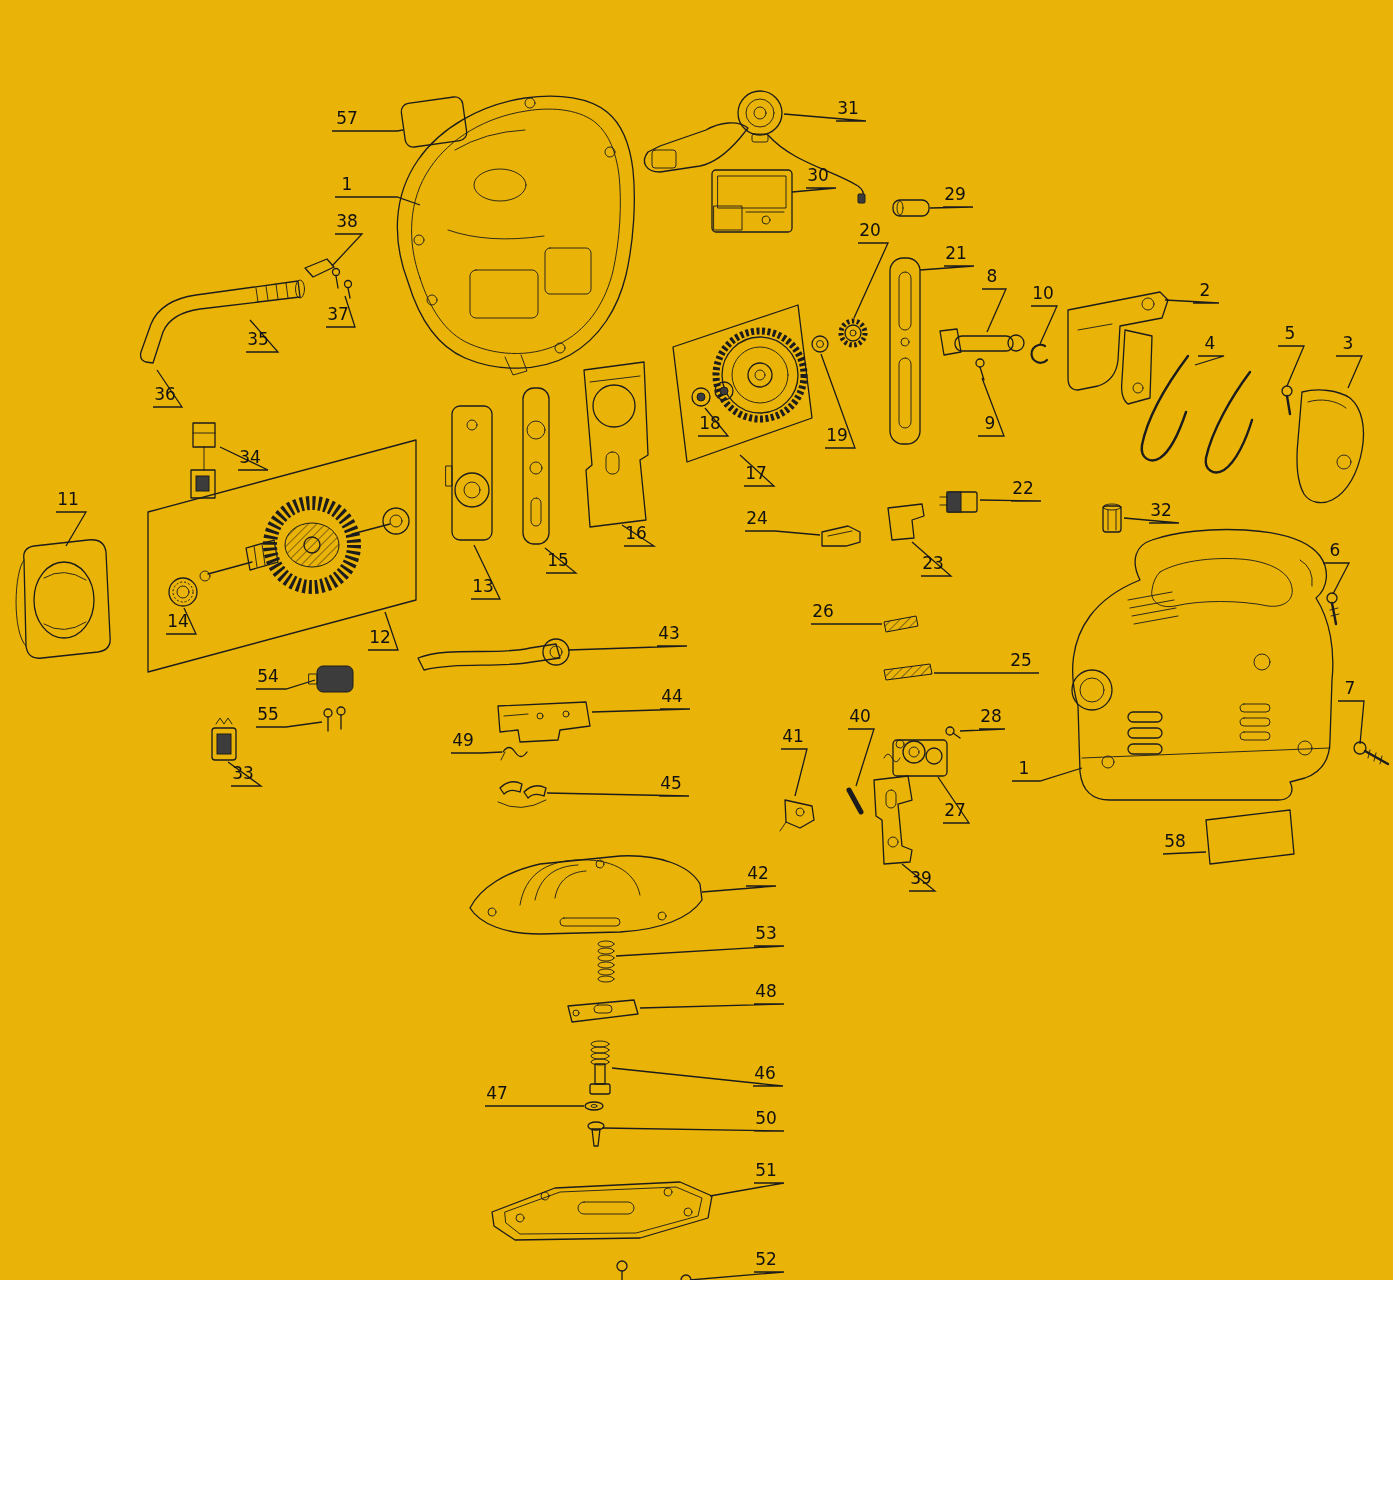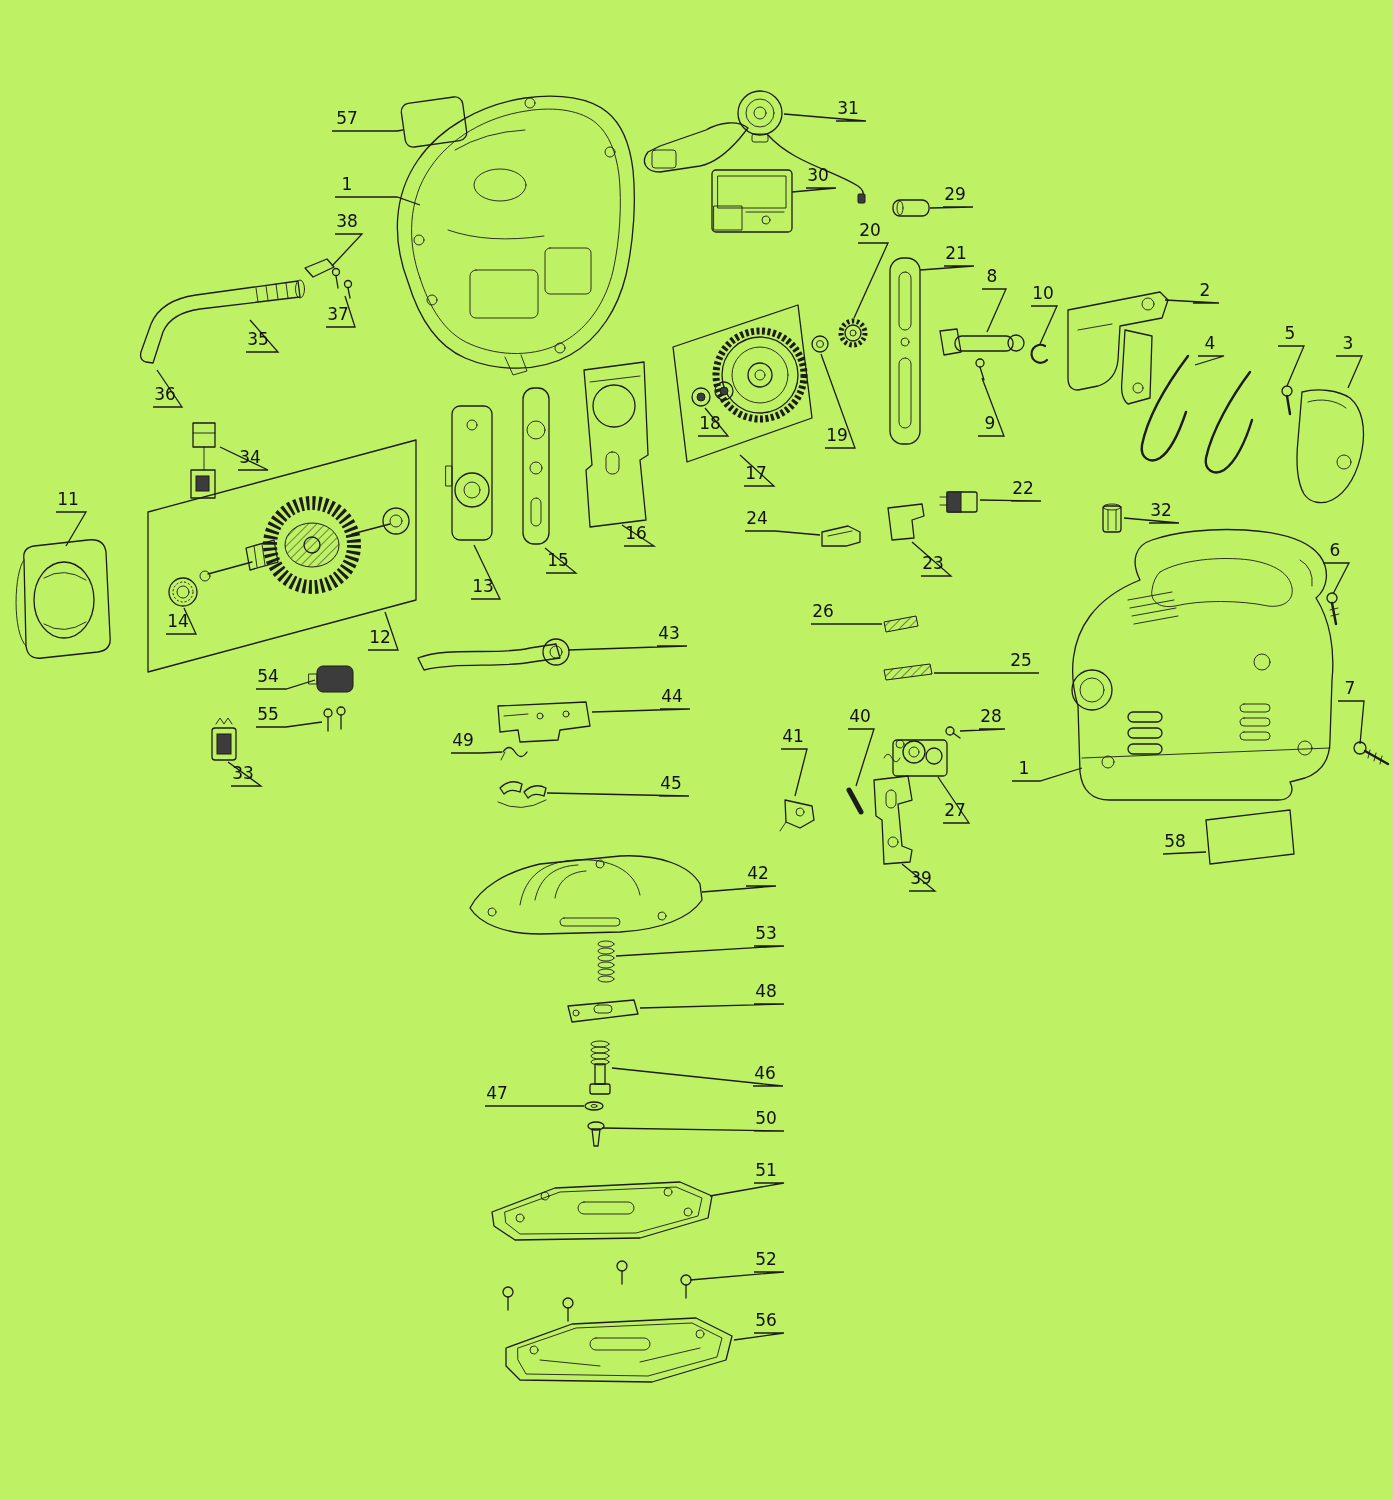--- a/index.html
+++ b/index.html
@@ -1,16 +1,16 @@
 <!DOCTYPE html>
 <html><head>
 <meta charset="utf-8">
 <style>
   html,body{margin:0;padding:0;background:#ffffff;}
-  #stage{position:relative;width:1393px;height:1500px;background:#bef264;overflow:hidden;text-align:center;}
+  #stage{position:relative;width:1393px;height:1280px;background:#eab308;overflow:hidden;text-align:center;}
   svg{position:absolute;left:0;top:0;}
   .p{fill:none;stroke:#1c1c1c;stroke-width:1.3;stroke-linejoin:round;stroke-linecap:round;}
   .pt{fill:none;stroke:#1c1c1c;stroke-width:0.9;stroke-linejoin:round;stroke-linecap:round;}
   .pw2{stroke-width:2.4;}
   .dark{fill:#3c3c3c;stroke:#1c1c1c;stroke-width:1;}
   .leader{fill:none;stroke:#1c1c1c;stroke-width:1.3;}
   .callout-label{font-family:"DejaVu Sans",sans-serif;font-size:17px;fill:#111;text-anchor:middle;}
 </style>
 </head>
 <body>

